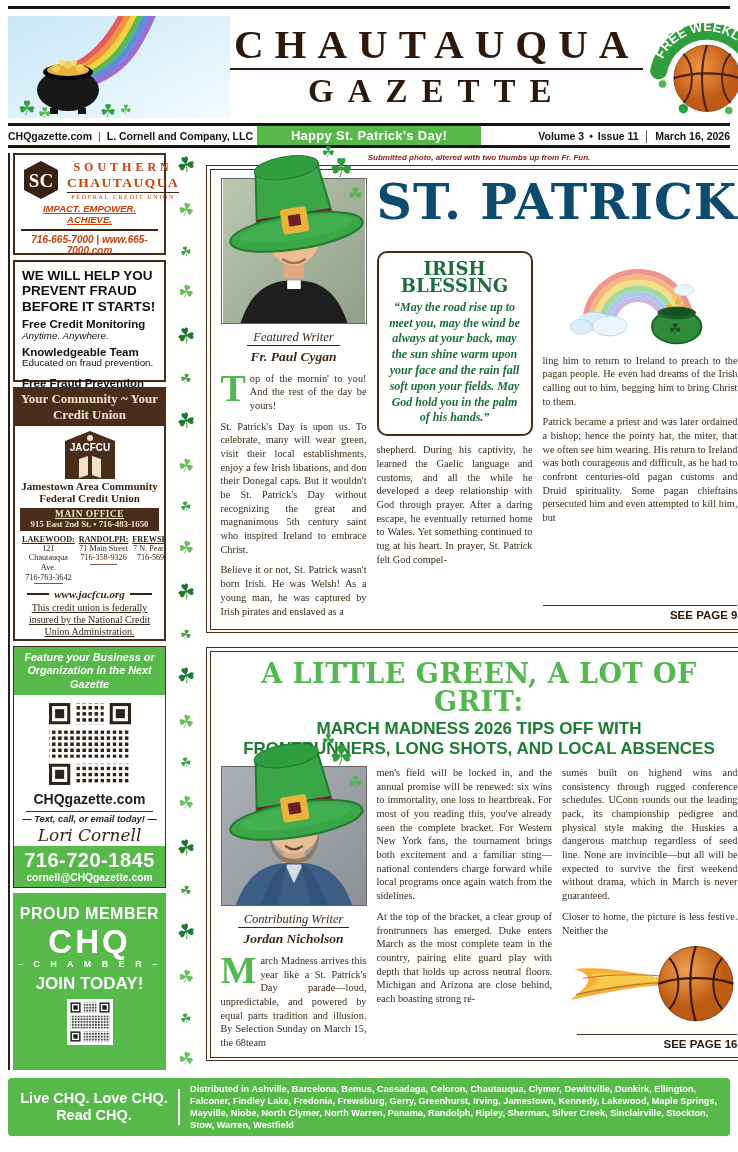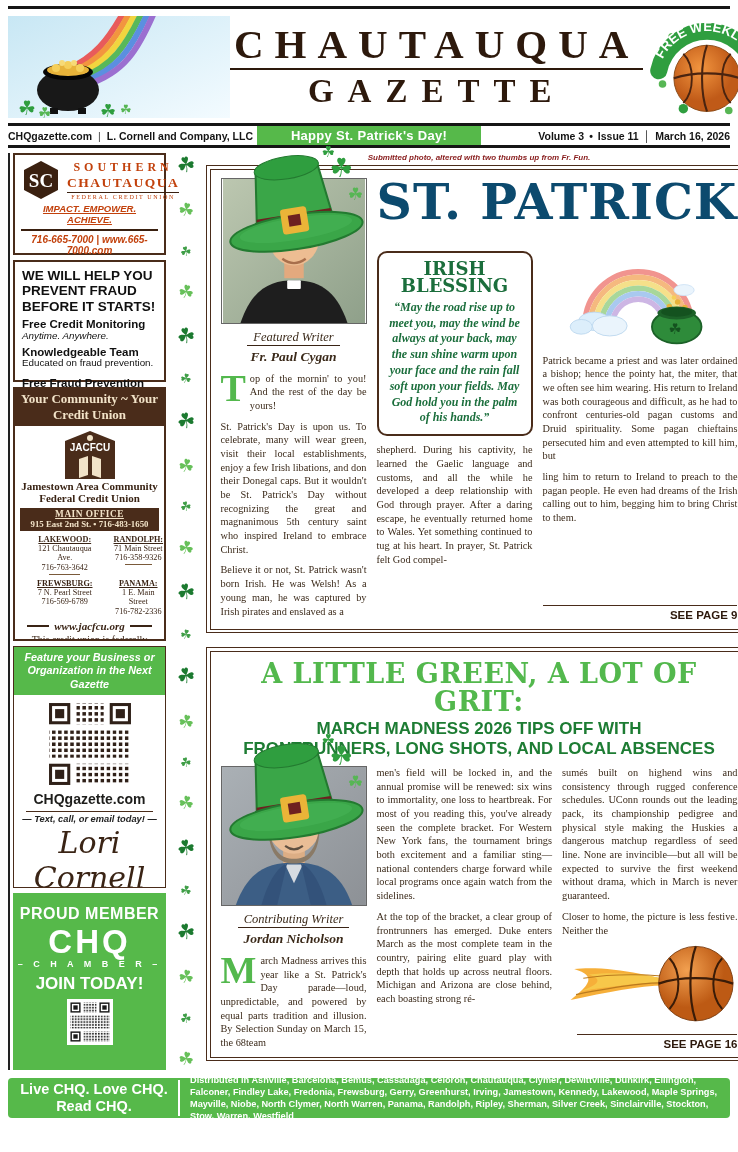--- a/index.html
+++ b/index.html
@@ -54,37 +54,37 @@
   .fi-italic { font-style:italic; }
   .fi-inline { display:inline; }
 
   .jacfcu { height:254px; border:2px solid #4a2c1a; background:#fff; color:#3a2415; overflow:hidden; }
   .jf-banner { background:#4a2c1a; color:#f2e3c8; font-size:13px; font-weight:700; text-align:center; padding:2px 0 3px; }
   .jf-logo { display:block; margin:3px auto 1px; }
   .jf-name { text-align:center; font-weight:700; font-size:11px; line-height:1.12; padding:0 6px; }
   .jf-office { background:#4a2c1a; color:#f2e3c8; text-align:center; margin:3px 5px; padding:1px 0 2px; }
   .jf-office-label { font-size:9.3px; font-weight:700; text-decoration:underline; letter-spacing:.5px; }
   .jf-office-info { font-size:8.8px; font-weight:700; }
-  .jf-branches { display:grid; grid-template-columns:1fr 1fr; gap:3px 21px; padding:1px 22px 0; text-align:center; }
+  .jf-branches { display:grid; grid-template-columns:1fr 1fr 1fr 1fr; gap:3px 4px; padding:1px 7px 0; text-align:center; }
   .jf-bname { font-size:8.2px; font-weight:700; text-decoration:underline; }
   .jf-baddr,.jf-bphone { font-size:8.2px; line-height:1.18; }
   .jf-divider { height:1px; background:#7a5a3a; width:55%; margin:1px auto; }
   .jf-site { display:flex; align-items:center; justify-content:center; gap:5px; margin-top:3px; }
   .jf-site-rule { width:22px; height:2px; background:#3a2415; }
   .jf-site-text { font-size:11px; font-weight:700; font-style:italic; }
   .jf-disclaimer { font-size:10px; text-align:center; line-height:1.2; padding:2px 8px 0;text-decoration:underline; }
 
   .feature { height:242px; border:1.5px solid #4a2c1a; display:flex; flex-direction:column; overflow:hidden; }
   .ft-head { background:#56b94a; color:#fff; font-family:"Liberation Sans",sans-serif; font-style:italic; font-weight:800; font-size:10.8px; line-height:1.25; text-align:center; padding:4px 6px; }
   .ft-mid { flex:1; text-align:center; }
   .ft-qr { display:block; margin:5px auto 3px; }
   .ft-site { font-family:"Liberation Sans",sans-serif; font-weight:800; font-size:14px; color:#1d1d1b; }
   .ft-div { border-top:1.5px solid #4a2c1a; margin:4px 12px 2px; }
   .ft-cta { font-family:"Liberation Sans",sans-serif; font-style:italic; font-weight:800; font-size:9.3px; color:#222; }
-  .ft-sig { font-family:"DejaVu Serif",serif; font-style:italic; font-size:30px; color:#3a2415; margin-top:1px; }
+  .ft-sig { font-family:"DejaVu Serif",serif; font-style:italic; font-size:17px; color:#3a2415; margin-top:1px; }
   .ft-foot { background:#56b94a; color:#fff; text-align:center; padding:3px 0 4px; font-family:"Liberation Sans",sans-serif; }
   .ft-phone { font-size:20px; font-weight:800; letter-spacing:.5px; }
   .ft-email { font-size:10.3px; font-weight:700; }
 
   .chamber { flex:1; background:#56b94a; color:#fff; text-align:center; padding-top:12px; font-family:"Liberation Sans",sans-serif; }
   .ch-l1 { font-size:16px; font-weight:800; letter-spacing:.5px; }
   .ch-logo { font-size:33px; font-weight:800; letter-spacing:3px; line-height:1; margin-top:2px; }
   .ch-sub { font-size:9px; font-weight:700; letter-spacing:4px; margin-top:1px; }
   .ch-join { font-size:17px; font-weight:800; margin-top:5px; }
   .ch-qr { display:block; margin:5px auto 0; background:#fff; padding:2px; }
@@ -119,21 +119,21 @@
   .see-page { margin-top:auto; border-top:1.5px solid #4a2c1a; padding-top:3px; text-align:right; font-family:"Liberation Sans",sans-serif; font-weight:800; font-size:11.5px; color:#2d190c; }
 
   .a2-headline { font-family:"DejaVu Serif",serif; font-weight:700; font-size:27px; line-height:1.05; color:#53b84d; text-align:center; letter-spacing:.5px; }
   .a2-subhead { text-align:center; font-family:"Liberation Sans",sans-serif; font-weight:800; font-size:17px; line-height:1.14; color:#1d7c33; margin-top:3px; }
   .a2-flex { display:flex; gap:10px; margin-top:8px; }
   .a2-col { flex:1; min-width:0; }
   .ball-art { position:absolute; right:2px; bottom:28px; z-index:2; pointer-events:none; }
   .a2-see { position:absolute; right:10px; bottom:7px; width:160px; border-top:1.5px solid #4a2c1a; padding-top:3px; text-align:right; font-family:"Liberation Sans",sans-serif; font-weight:800; font-size:11.5px; color:#2d190c; z-index:3; background:transparent; }
 
   
-  .footer-bar { margin:8px 8px 0; height:40px; background:#56b94a; border-radius:4px; display:flex; align-items:center; gap:10px; padding:4px 12px; color:#fff; font-family:"Liberation Sans",sans-serif; }
+  .footer-bar { margin:8px 8px 0; height:58px; background:#56b94a; border-radius:4px; display:flex; align-items:center; gap:10px; padding:4px 12px; color:#fff; font-family:"Liberation Sans",sans-serif; }
   .fb-tag { width:148px; flex:none; text-align:center; font-weight:800; font-size:14.5px; line-height:1.18; }
   .fb-div { width:2px; height:36px; background:#fff; flex:none; }
   .fb-dist { flex:1; font-weight:700; font-size:9.2px; line-height:1.32; }
 </style>
 </head>
 <body>
 
 <div class="top-rule"></div>
 
 <div class="masthead">
@@ -459,22 +459,22 @@
                   <ellipse cx="128" cy="60" rx="11" ry="6" fill="#eaf4fc" stroke="#cfe3f5"></ellipse>
                   <circle cx="112" cy="78" r="3" fill="#e8b33a"></circle>
                     <circle cx="121" cy="73" r="3" fill="#e8b33a"></circle>
                   <circle cx="129" cy="79" r="3" fill="#e8b33a"></circle>
                     <circle cx="117" cy="68" r="2.5" fill="#f5cf5a"></circle>
                   <ellipse cx="120" cy="100" rx="27" ry="18" fill="#2e8b3a" stroke="#1c6128" stroke-width="2"></ellipse>
                   <ellipse cx="120" cy="85" rx="21" ry="7" fill="#1c6128"></ellipse>
                   <ellipse cx="120" cy="84" rx="17" ry="5" fill="#14521f"></ellipse>
                   <text x="111" y="108" font-size="16" fill="#14521f">☘</text>
                 </svg>
+                <p class="body-p">ling him to return to Ireland to preach to the pagan people. He even had dreams of the Irish calling out to him, begging him to bring Christ to them.</p>
                 <p class="body-p">Patrick became a priest and was later ordained a bishop; hence the pointy hat, the miter, that we often see him wearing. His return to Ireland was both courageous and difficult, as he had to confront centuries-old pagan customs and Druid spirituality. Some pagan chieftains persecuted him and even attempted to kill him, but</p>
-                <p class="body-p">ling him to return to Ireland to preach to the pagan people. He even had dreams of the Irish calling out to him, begging him to bring Christ to them.</p>
                 <div class="see-page">SEE PAGE 9</div>
               </div>
             </div>
           </div>
         </div>
       </div>
     </div>
 
     <div class="frame a2">
       <div class="frame-inner">

